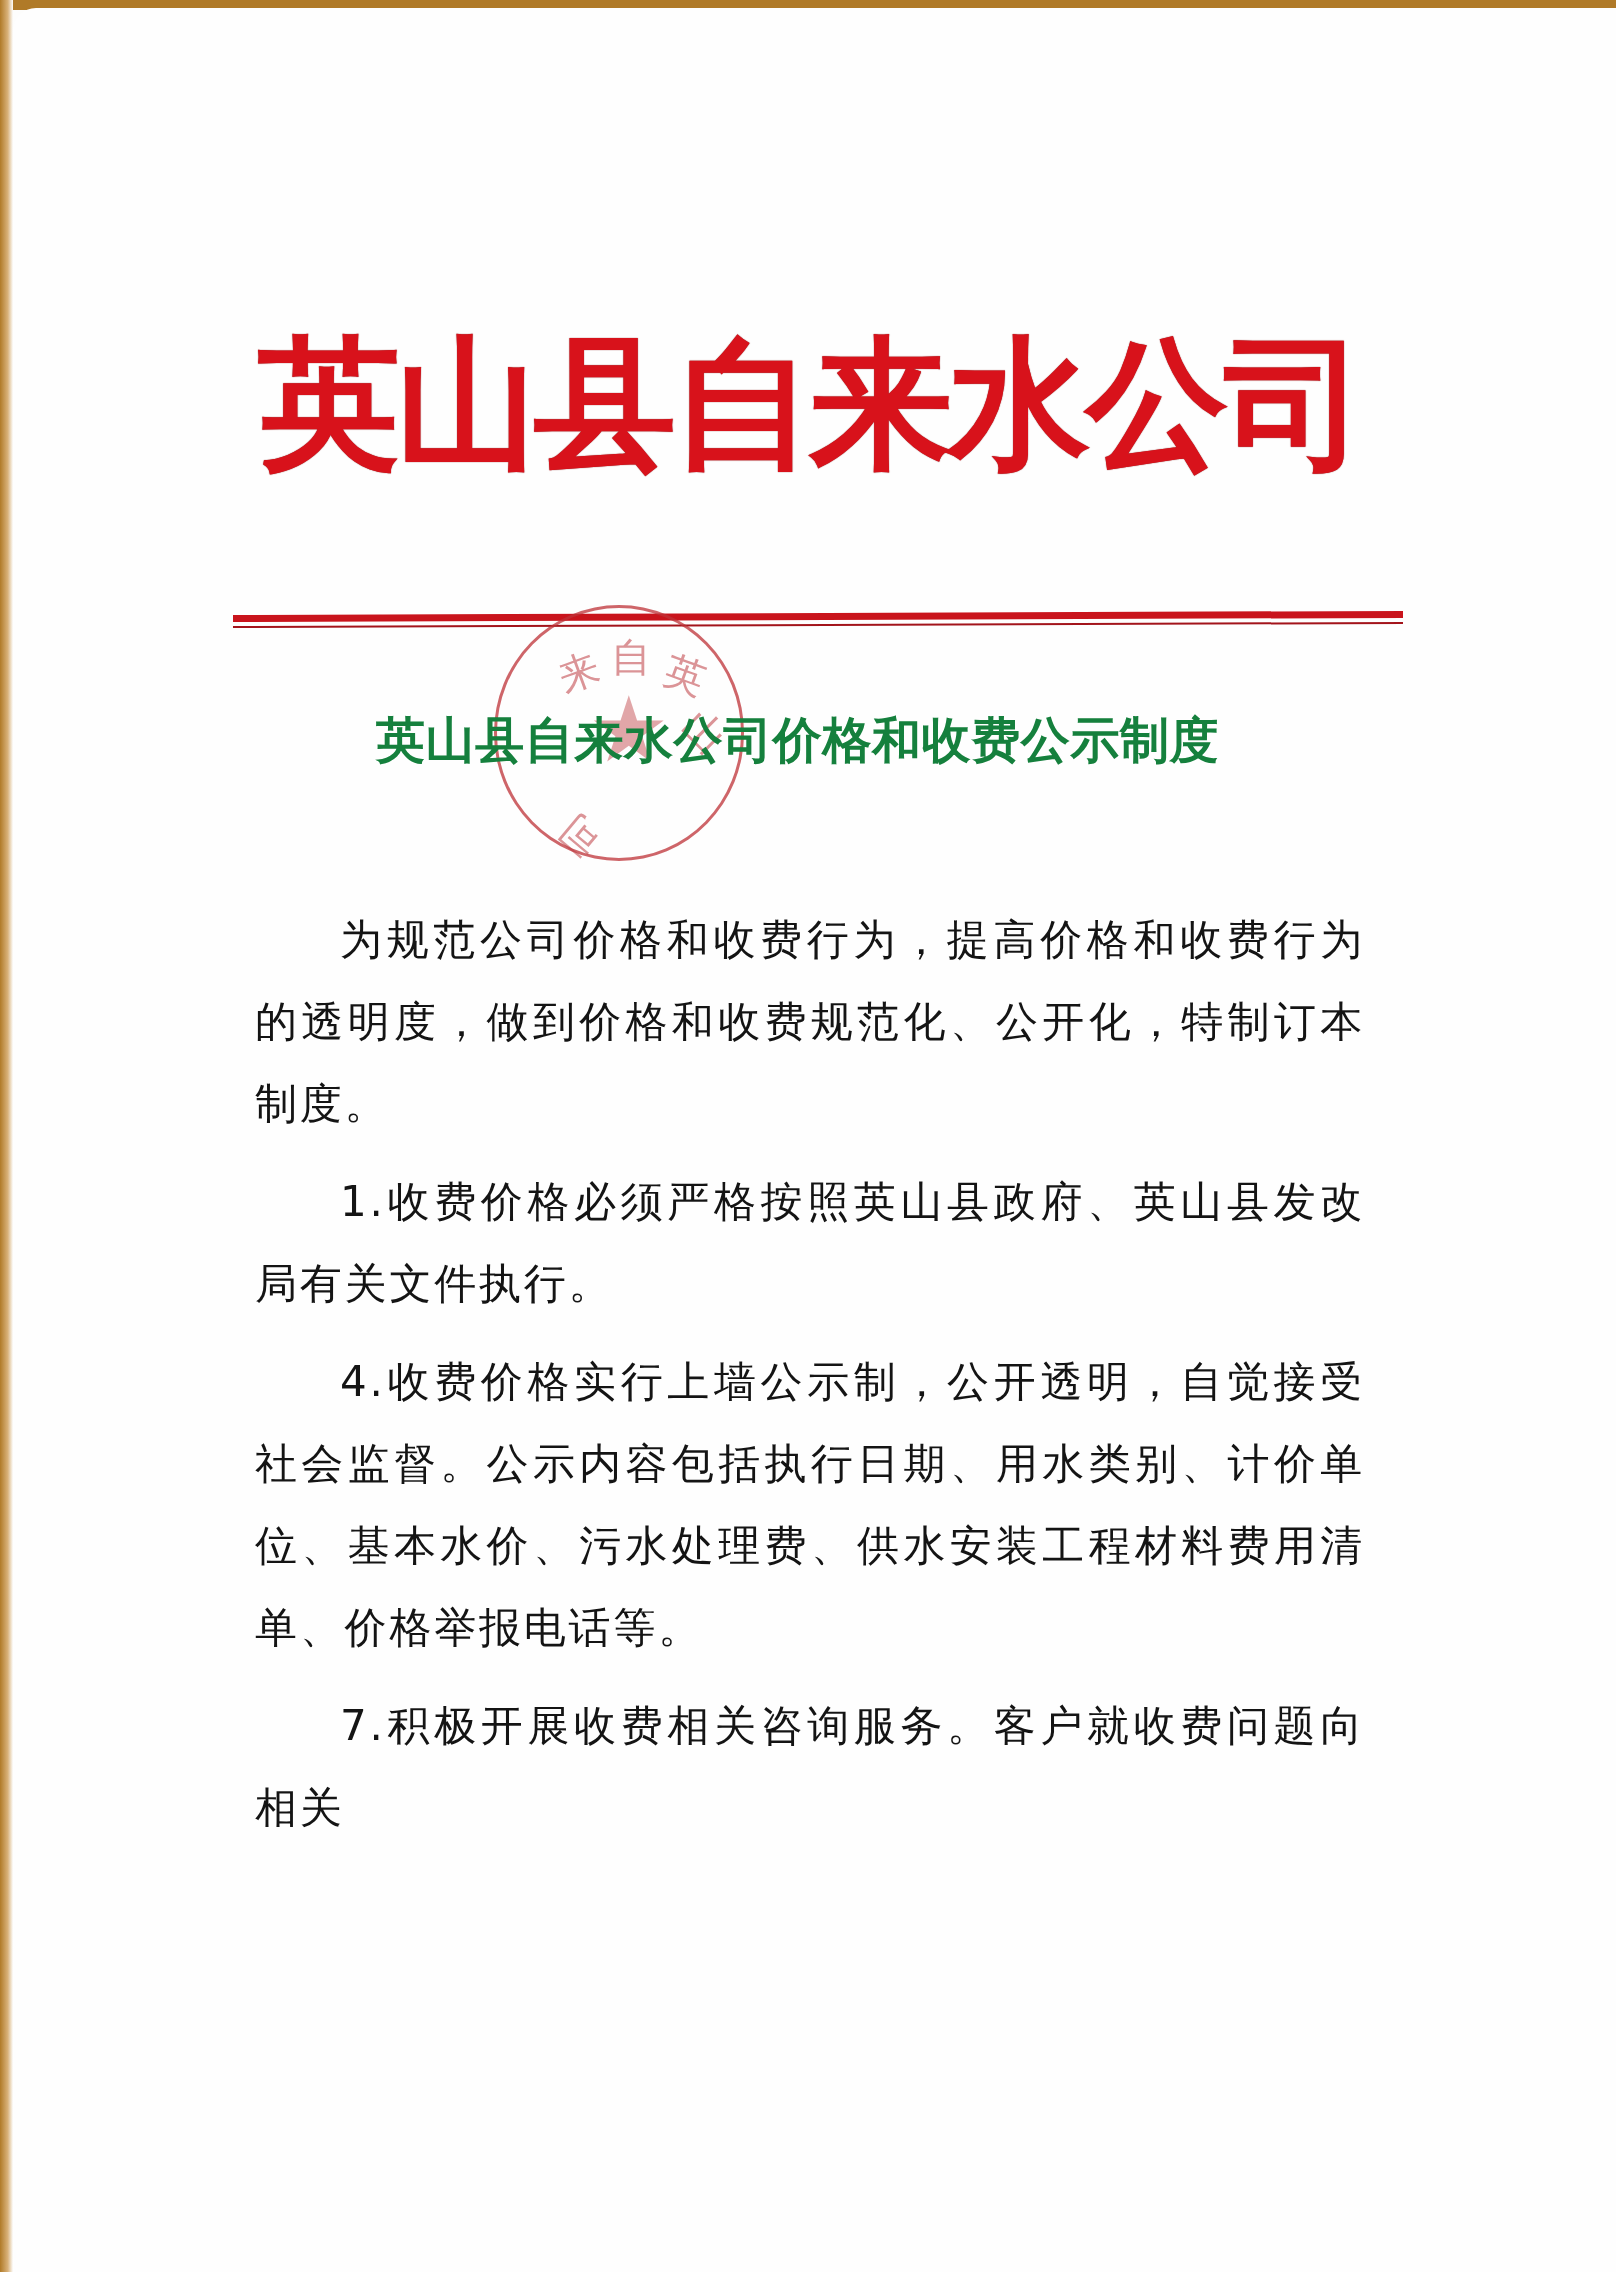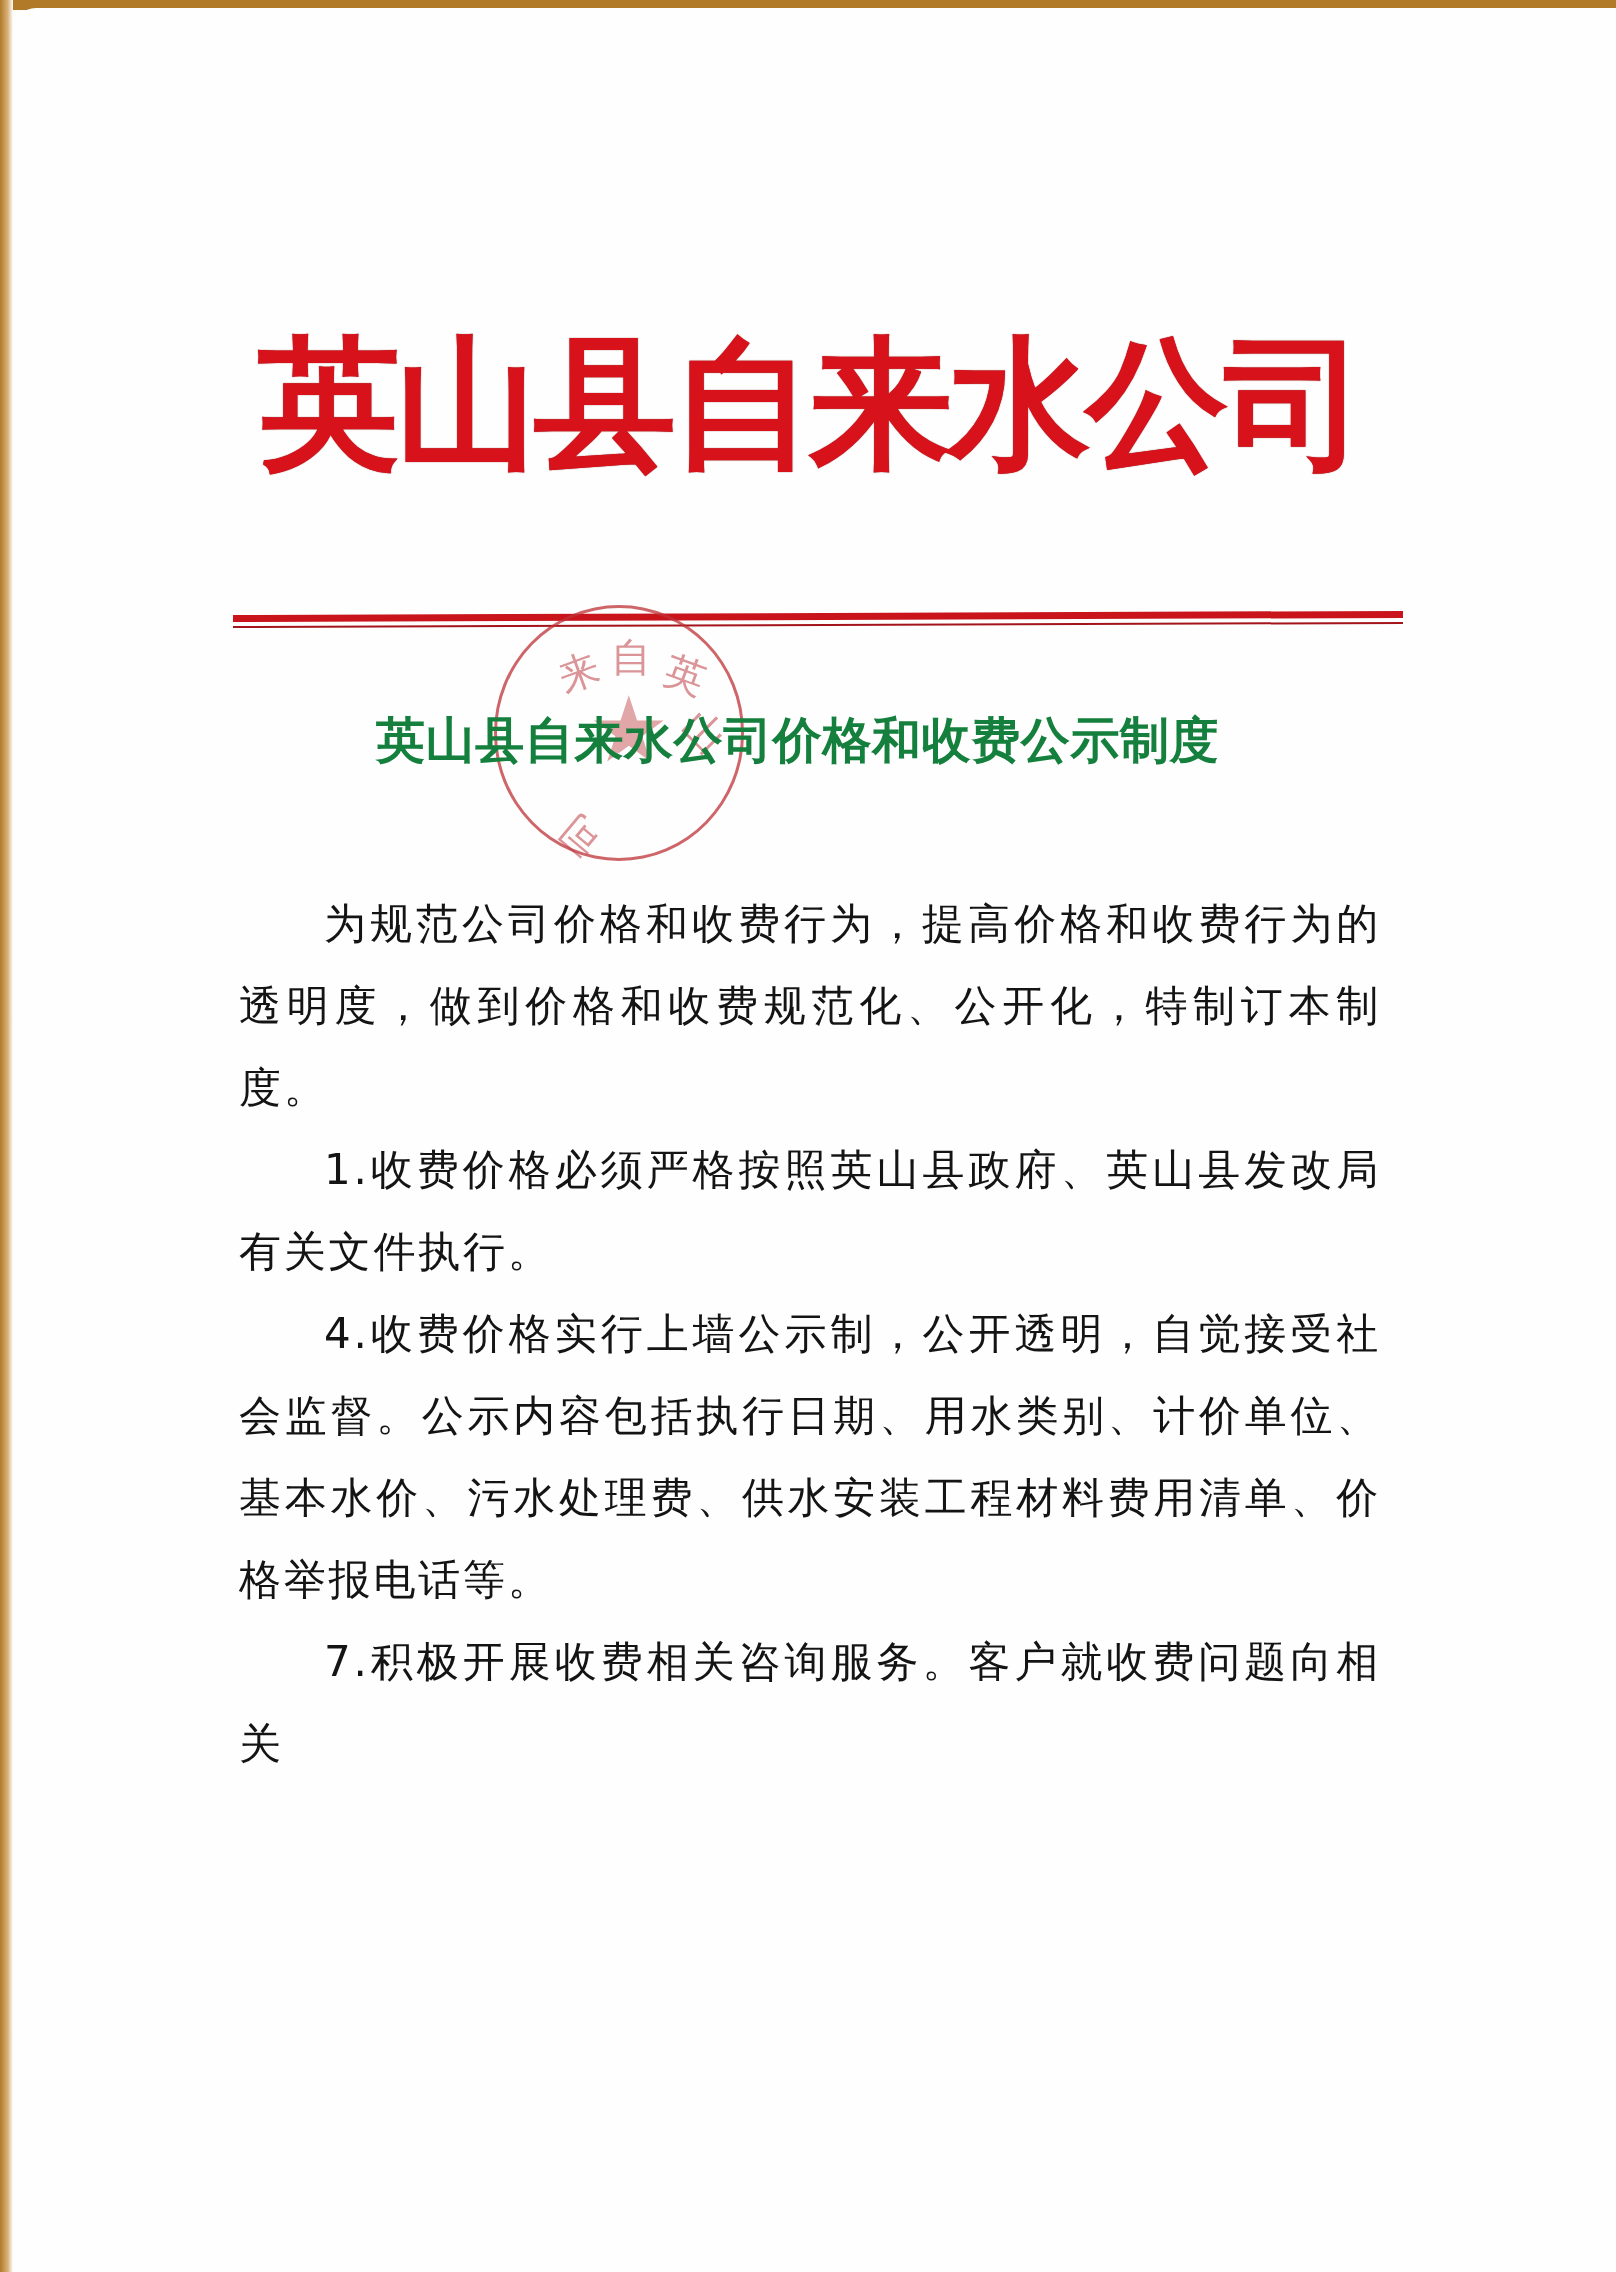--- a/index.html
+++ b/index.html
@@ -52,21 +52,21 @@
     font-family:"DejaVu Sans", sans-serif; font-weight:bold;
     font-size:49px; line-height:62px; color:#15803d; white-space:nowrap;
     letter-spacing:0.6px;
   }
   .body-text {
     position:absolute; left:239px; top:883px; width:1142px;
     font-family:"DejaVu Sans", sans-serif; font-size:42px;
     line-height:82px; color:#141414; letter-spacing:2.8px;
     text-align:justify; text-align-last:left;
   }
-  .para { margin:0; text-indent:85px; }
+  .para { margin:16px; text-indent:85px; }
 </style>
 </head>
 <body>
 
 <div class="wood-top"></div>
 <div class="wood-left"></div>
 <div class="paper"></div>
 
 <div class="masthead">英山县自来水公司</div>
 

